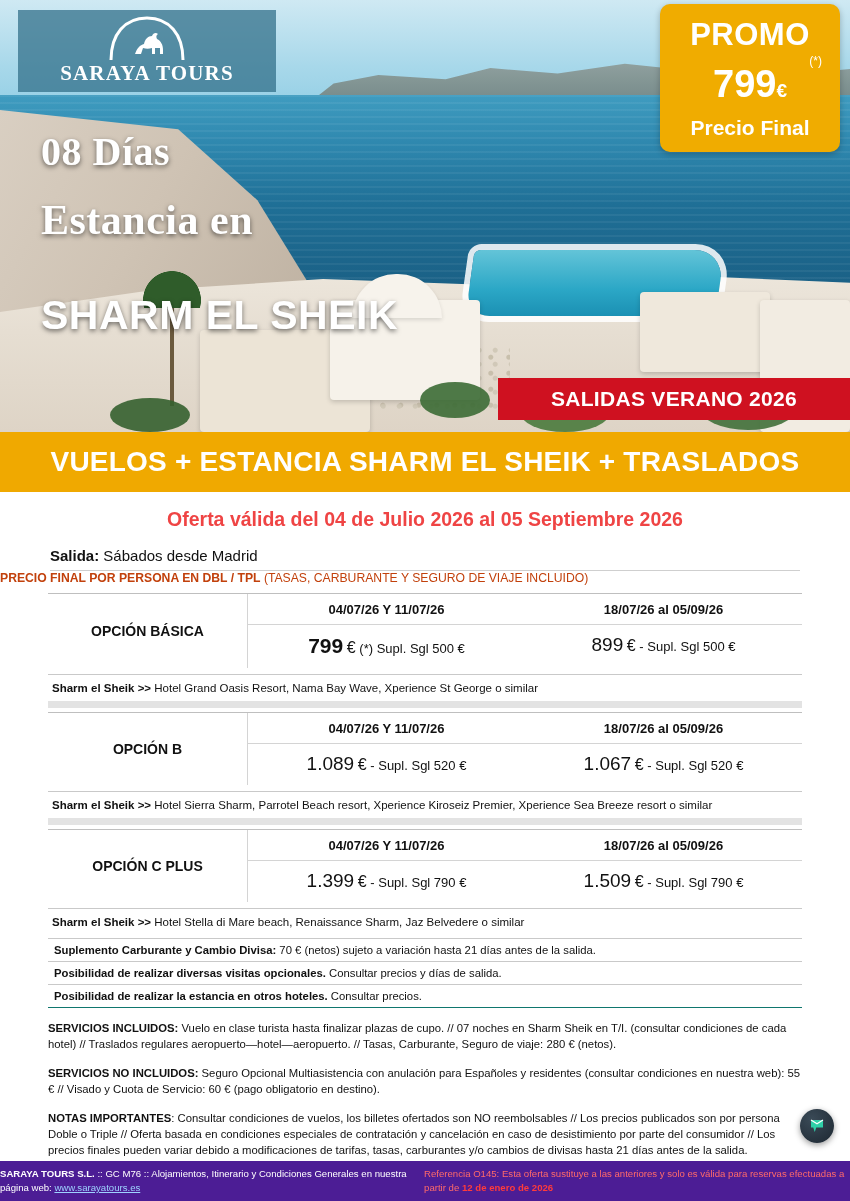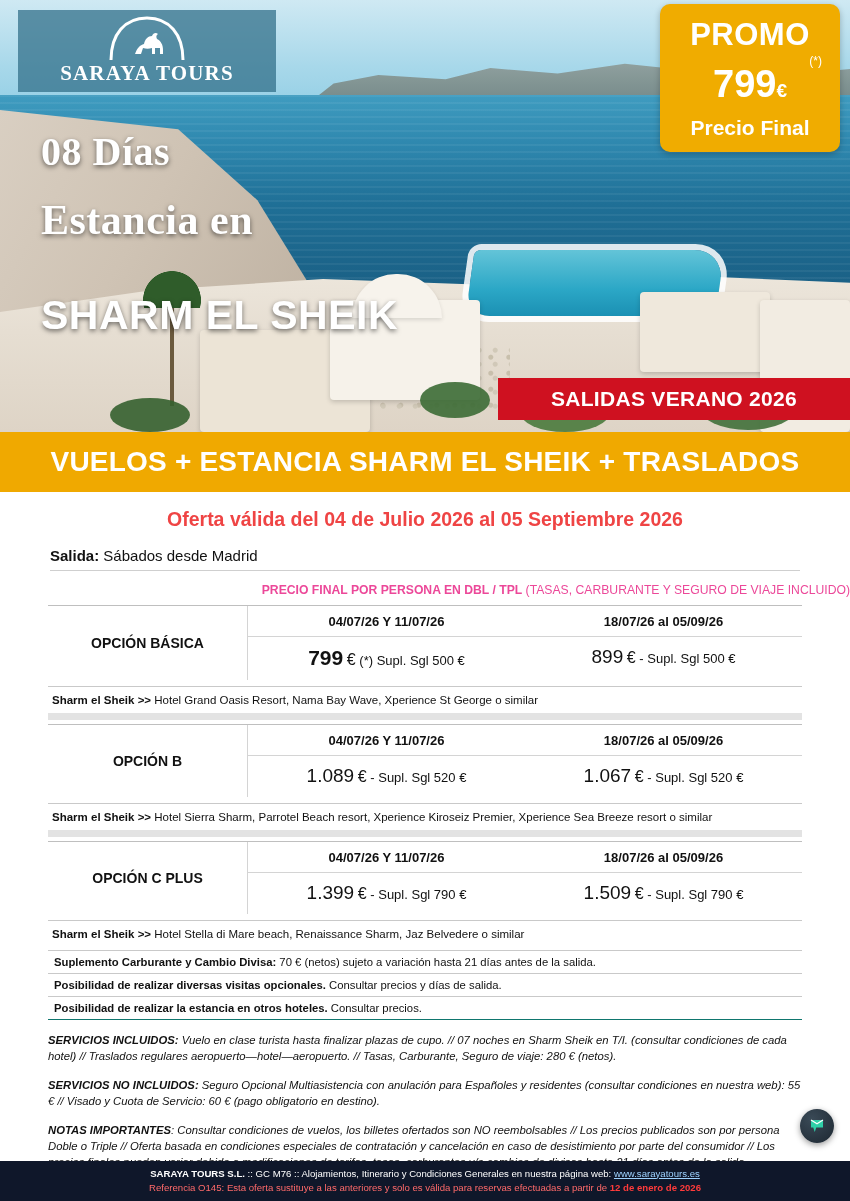--- a/index.html
+++ b/index.html
@@ -147,21 +147,21 @@
     text-align:center; font-size:19.5px; font-weight:700; color:#ef4444;
     margin-top:16px;
   }
   .salida-line {
     margin: 16px 0 0 50px; font-size:15px; color:#111;
   }
   .salida-line b { font-weight:700; }
   .hr { height:1px; background:#cfcfcf; margin:6px 50px 0 50px; }
 
   .precio-final {
-    text-align:right; font-size:12.2px; font-weight:700; margin-top:12px; color:#ec4899;
+    text-align:left; font-size:12.2px; font-weight:700; color:#c2410c;
   }
   .precio-final span { font-weight:400; }
 
   .tbl { margin: 8px 48px 0 48px; }
   .opt-block { margin-top: 4px; }
   .opt-grid {
     display:grid; grid-template-columns: 200px 1fr 1fr;
     border-top:1px solid #bfbfbf;
   }
   .opt-name {
@@ -184,34 +184,34 @@
   }
   .hotel-line b { font-weight:700; }
   .grayrule { height:7px; background:#e3e3e3; margin-top:7px; }
   .thinrule { height:1px; background:#c9c9c9; margin-top:6px; }
 
   .notes { margin: 10px 48px 0 48px; }
   .note-row { font-size:11.3px; color:#111; padding:5px 0 5px 6px; border-top:1px solid #c9c9c9; }
   .note-row b { font-weight:700; }
   .note-row:last-child { border-bottom:1px solid #0f766e; }
 
-  .para { margin: 12px 48px 0 48px; font-size:11.3px; line-height:1.45; color:#111;font-style:italic; }
+  .para { margin: 12px 48px 0 48px; font-size:11.3px; line-height:1.45; color:#111; }
   .para b { font-weight:700; }
 
   .fab {
     position:absolute; right:16px; bottom:58px; width:34px; height:34px;
     background: radial-gradient(circle at 35% 30%, #3a4a57, #1d2731);
     border-radius:50%; display:flex; align-items:center; justify-content:center;
     box-shadow:0 2px 6px rgba(0,0,0,.4);
   }
 
   .footer {
     position:absolute; left:0; bottom:0; width:850px; height:40px;
-    background:#0f172a; color:#fff;
-    display:flex; flex-direction:column; align-items:center; justify-content:center;
+    background:#4c1d95; color:#fff;
+    display:flex; flex-direction:row; align-items:center; justify-content:center;
     font-size:9.6px; line-height:1.5;
   }
   .footer a { color:#9ed2ff; text-decoration:underline; }
   .footer .l2 { color:#ff6a6a; }
   .footer .l2 .date { color:#ff3b3b; font-weight:700; }
 </style>
 </head>
 <body>
 
 <div class="page">

